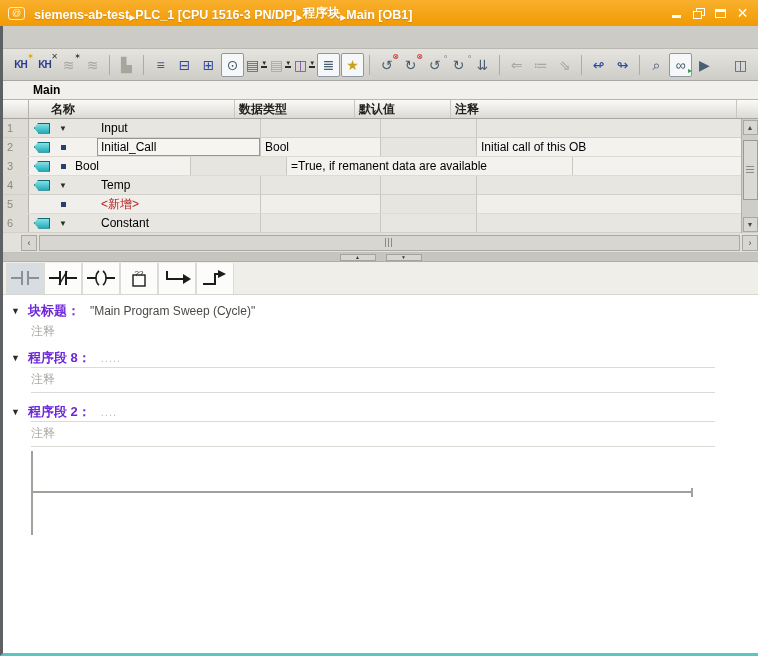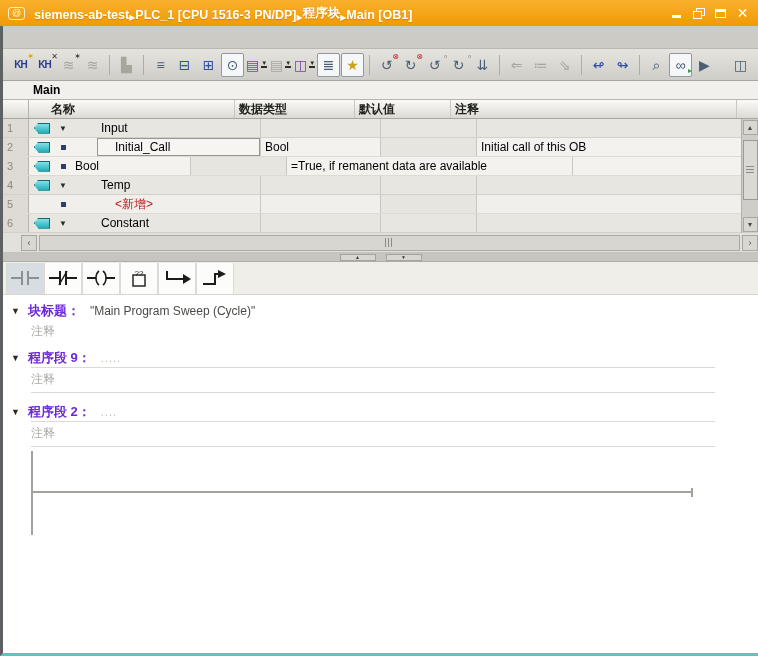--- a/index.html
+++ b/index.html
@@ -67,21 +67,21 @@
   .c-dt{flex:0 0 120px;}
   .c-def{flex:0 0 96px;}
   .c-cm{flex:0 0 286px;}
   .c-fill{flex:1;border-right:none;}
   .thead .c-namegrp{flex:0 0 206px;padding-left:22px;}
   .r-section{background:#E8E6E1;border-bottom:1px solid #D2D0C9;}
   .r-var{background:#F3F2EF;border-bottom:1px solid #DDDBD4;}
   .r-var .c-def,.r-new .c-def{background:#E7E5DF;}
   .r-new{background:#F0EFEB;border-bottom:1px solid #DDDBD4;}
   .r-new .c-name{color:#b91c1c;}
-  .indent{padding-left:18px;}
+  .indent{padding-left:4px;}
   .tagicon{width:16px;height:11px;background:linear-gradient(#8FE6EA,#17A7B4);
            clip-path:polygon(0 50%,28% 0,100% 0,100% 100%,28% 100%);
            box-shadow:inset 0 0 0 1px #0B6A72;}
   .tri{font-size:8px;color:#2B2B27;}
   .bullet{width:5px;height:5px;background:#27406F;}
   .cursor-cell{box-shadow:inset 0 0 0 1px #98968F;background:#F6F5F2;}
   .vscroll{position:absolute;top:19px;right:0;width:17px;bottom:0;background:#CFCDC7;
            border-left:1px solid #B2B0AA;display:flex;flex-direction:column;align-items:center;}
   .vbtn{width:15px;height:15px;background:#D9D7D1;border:1px solid #A9A7A1;font-size:8px;
         display:flex;align-items:center;justify-content:center;color:#4A4A46;margin:1px 0;}
@@ -441,21 +441,21 @@
 
       <div class="btitle">
         <span class="btri">▼</span>
         <span class="blabel">块标题：</span>
         <span class="bvalue">"Main Program Sweep (Cycle)"</span>
       </div>
       <div class="cmt">注释</div>
 
       <div class="nethead">
         <span class="btri">▼</span>
-        <span class="blabel">程序段 9：</span>
+        <span class="blabel">程序段 8：</span>
         <span class="netdots">.....</span>
       </div>
       <div class="netline"></div>
       <div class="netcmt">注释</div>
 
 
       <div class="nethead">
         <span class="btri">▼</span>
         <span class="blabel">程序段 2：</span>
         <span class="netdots">....</span>

